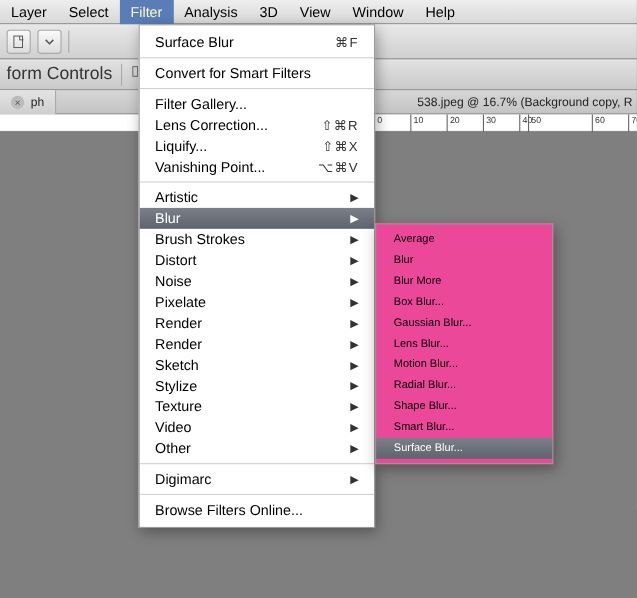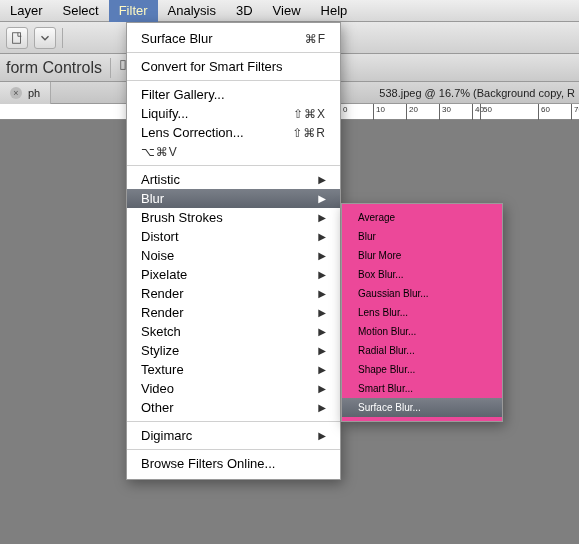--- a/index.html
+++ b/index.html
@@ -41,20 +41,21 @@
 </head>
 <body>
 
 <div class="menubar">
   <div class="mitem">Layer</div>
   <div class="mitem">Select</div>
   <div class="mitem active">Filter</div>
   <div class="mitem">Analysis</div>
   <div class="mitem">3D</div>
   <div class="mitem">View</div>
+  <div class="mitem">Window</div>
   <div class="mitem">Help</div>
 </div>
 
 <div class="toolbar">
   <div class="tb-btn">
     <svg class="icon-svg" viewBox="0 0 16 16">
         <rect x="3" y="2" width="9" height="12" fill="none" stroke="#555"></rect>
         <path d="M9 2v4h4" fill="none" stroke="#555"></path>
       </svg>
   </div>
@@ -129,28 +130,29 @@
   </div>
   <div class="sep"></div>
   <div class="row">
     <span>Convert for Smart Filters</span>
   </div>
   <div class="sep"></div>
   <div class="row">
     <span>Filter Gallery...</span>
   </div>
   <div class="row hassc">
+    <span>Lens Correction...</span>
+    <span class="shortcut">⇧⌘R</span>
+  </div>
+  <div class="row hassc">
     <span>Liquify...</span>
     <span class="shortcut">⇧⌘X</span>
   </div>
   <div class="row hassc">
-    <span>Lens Correction...</span>
-    <span class="shortcut">⇧⌘R</span>
-  </div>
-  <div class="row hassc">
+    <span>Vanishing Point...</span>
     <span class="shortcut">⌥⌘V</span>
   </div>
   <div class="sep"></div>
 
   <div class="row hassc">
       <span>Artistic</span>
       <span class="arrow">▶</span>
     </div>
   <div class="row hassc hl">
       <span>Blur</span>

